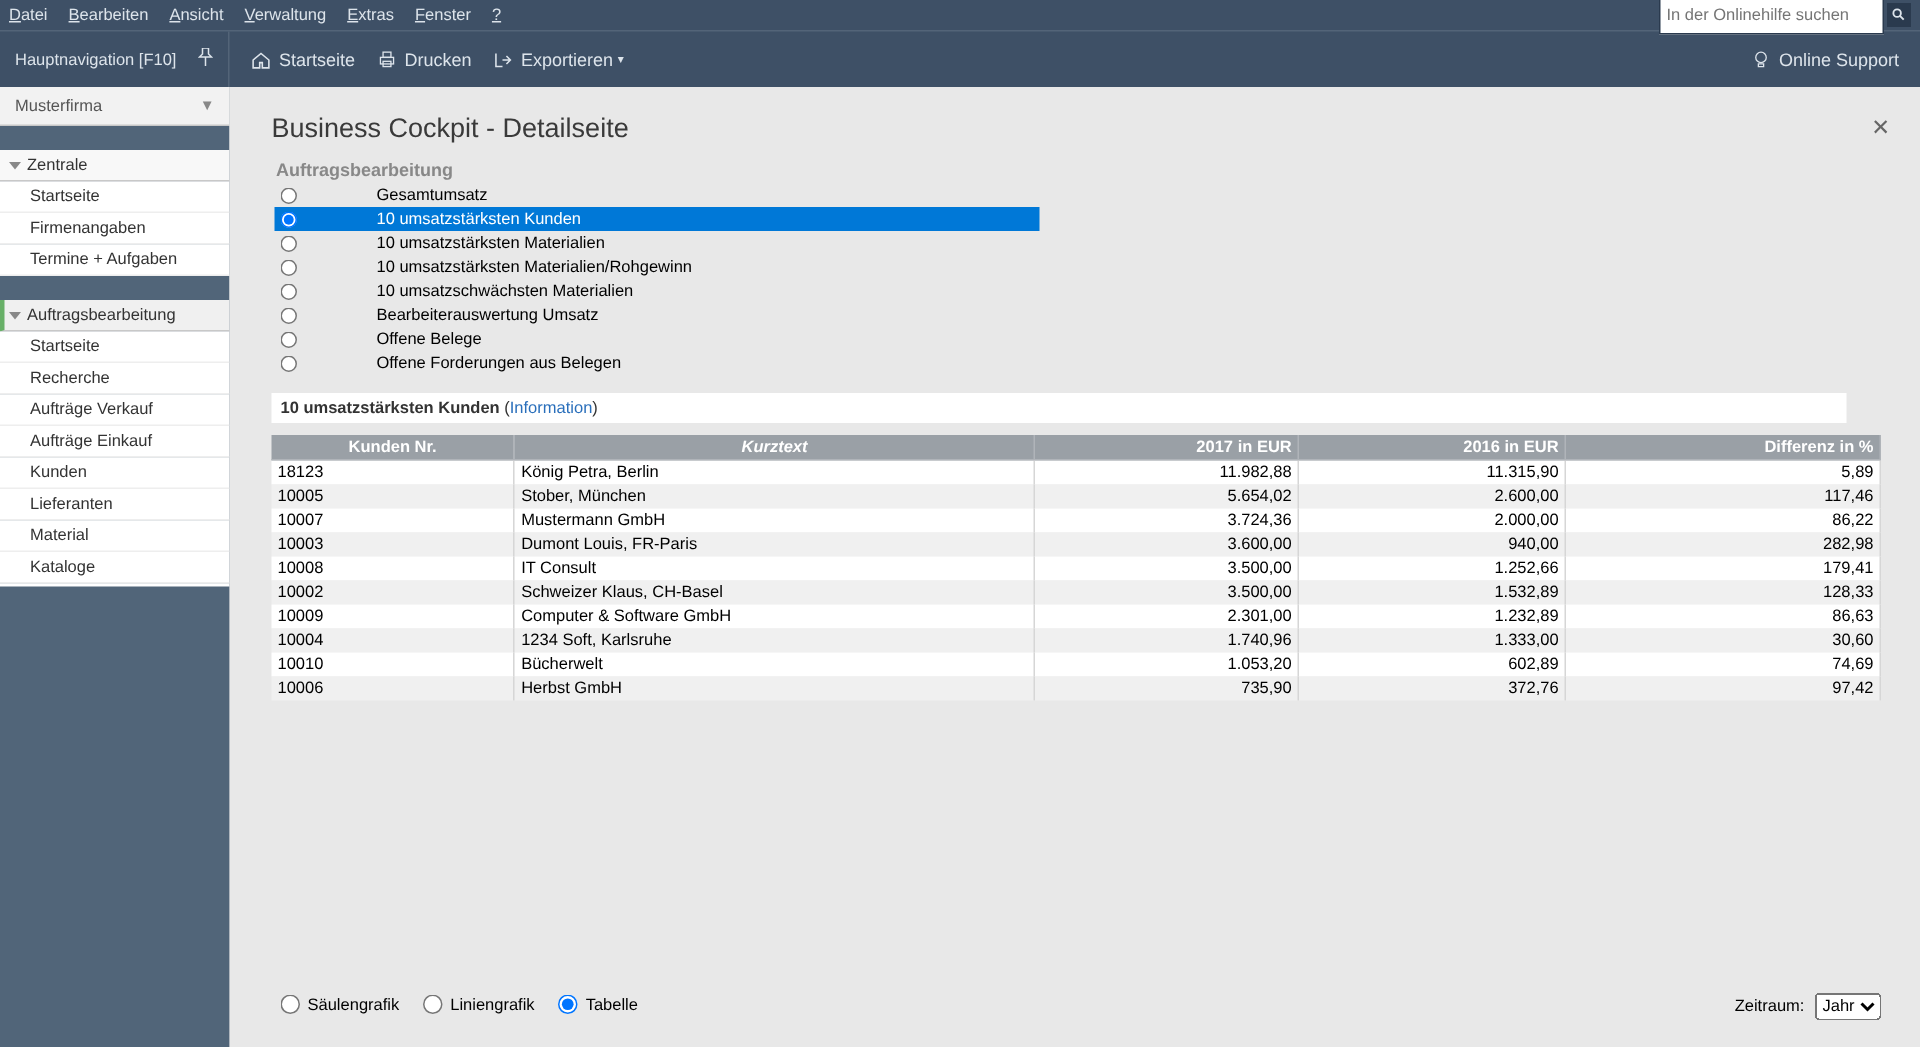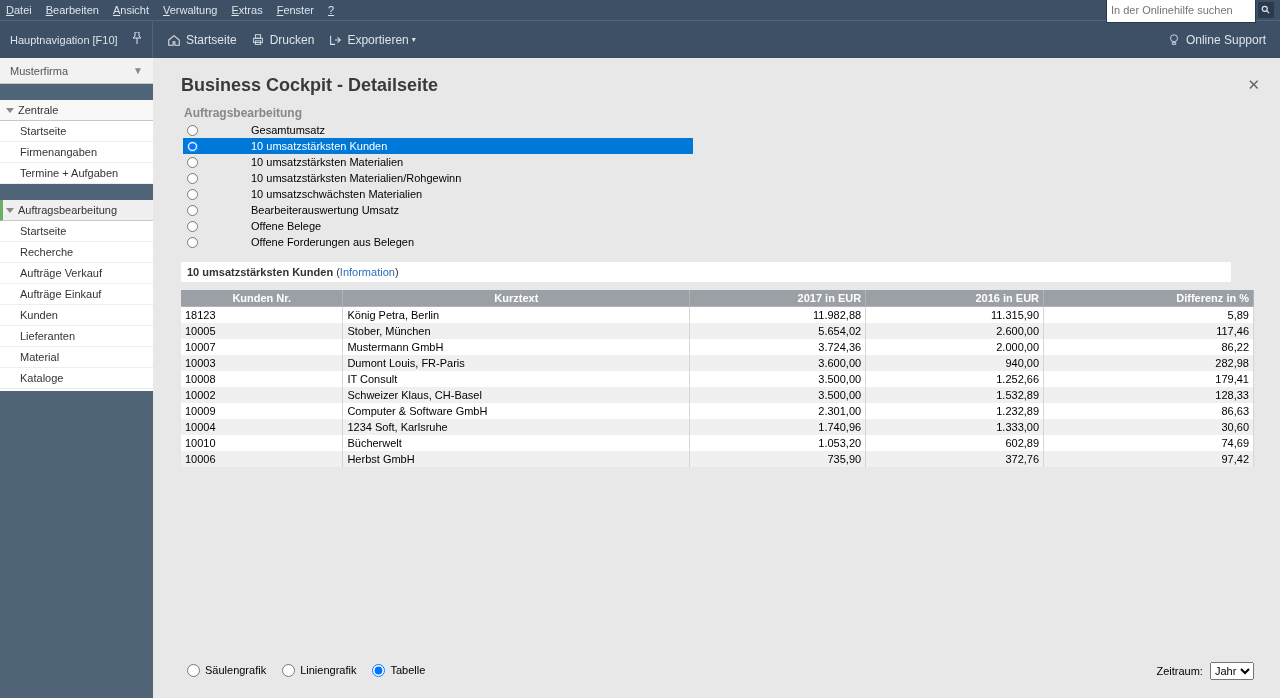--- a/index.html
+++ b/index.html
@@ -35,21 +35,21 @@
 .sb-item.level0 { background: #f8f8f8; color: #333; border-bottom: 1px solid #c8c8c8; margin-top: 16px; }
 .sb-item.level0.sel { background: #f0f0f0; border-left: 3px solid #68b068; padding-left: 5px; }
 .sb-item.level1 { background: #fff; color: #333; border-bottom: 1px solid #eee; }
 .sb-item .tri { display: inline-block; width: 0; height: 0; border-top: 4px solid transparent; border-bottom: 4px solid transparent; border-left: 5px solid #888; margin-right: 5px; transform-origin: 40% 50%; }
 .sb-item.open .tri { transform: rotate(90deg); }
 .sb-blank { flex: 1; background: #516579; }
 
 
 .content { flex: 1; padding: 16px 14px 10px 28px; background: #e8e8e8; display: flex; flex-direction: column; }
 .page-title-row { display: flex; align-items: center; justify-content: space-between; margin-bottom: 6px; }
-.page-title { font-size: 18px; color: #3a3a3a; font-weight: 700; }
+.page-title { font-size: 18px; color: #3a3a3a; font-weight: 400; }
 .close-x { font-size: 15px; color: #666; cursor: pointer; padding: 2px 6px; }
 
 
 .sect-title { font-size: 12px; color: #888; font-weight: 600; margin: 4px 0 2px 3px; }
 
 
 .opt-list { margin-left: 2px; margin-bottom: 12px; }
 .opt { display: flex; align-items: center; font-size: 11px; height: 16px; padding-left: 4px; gap: 48px; }
 .opt.sel { background: #0078d7; color: #fff; width: 510px; }
 .opt input[type=radio] { margin-right: 5px; width: 11px; height: 11px; }
@@ -60,21 +60,21 @@
 .subtitle .paren { font-weight: 400; }
 
 
 table.data { border-collapse: collapse; width: 1073px; font-size: 11px; margin-top: 8px; }
 table.data th { background: #9aa0a6; color: #fff; text-align: center; padding: 2px 4px; font-weight: 600; border-right: 1px solid #b0b4b9; border-bottom: 1px solid #b0b4b9; }
 table.data th.num, table.data td.num { text-align: right; }
 table.data td { padding: 2px 4px; border-right: 1px solid #d6d6d6; }
 table.data tbody tr:nth-child(odd) { background: #fff; }
 table.data tbody tr:nth-child(even) { background: #f0f0f0; }
 .col-kundennr { width: 162px; }
-.col-kurztext { width: 347px; }
+.col-kurztext { width: 347px; font-style: italic; }
 .col-2017 { width: 176px; }
 .col-2016 { width: 178px; }
 .col-diff { width: 210px; }
 
 
 .bottom { margin-top: auto; display: flex; align-items: center; font-size: 11px; padding: 4px 0 8px 6px; width: 1073px; }
 .bottom .view-opts label { margin-right: 16px; display: inline-flex; align-items: center; }
 .bottom .view-opts input { margin-right: 5px; }
 .bottom .spacer { flex: 1; }
 .bottom .period label { margin-right: 4px; }

